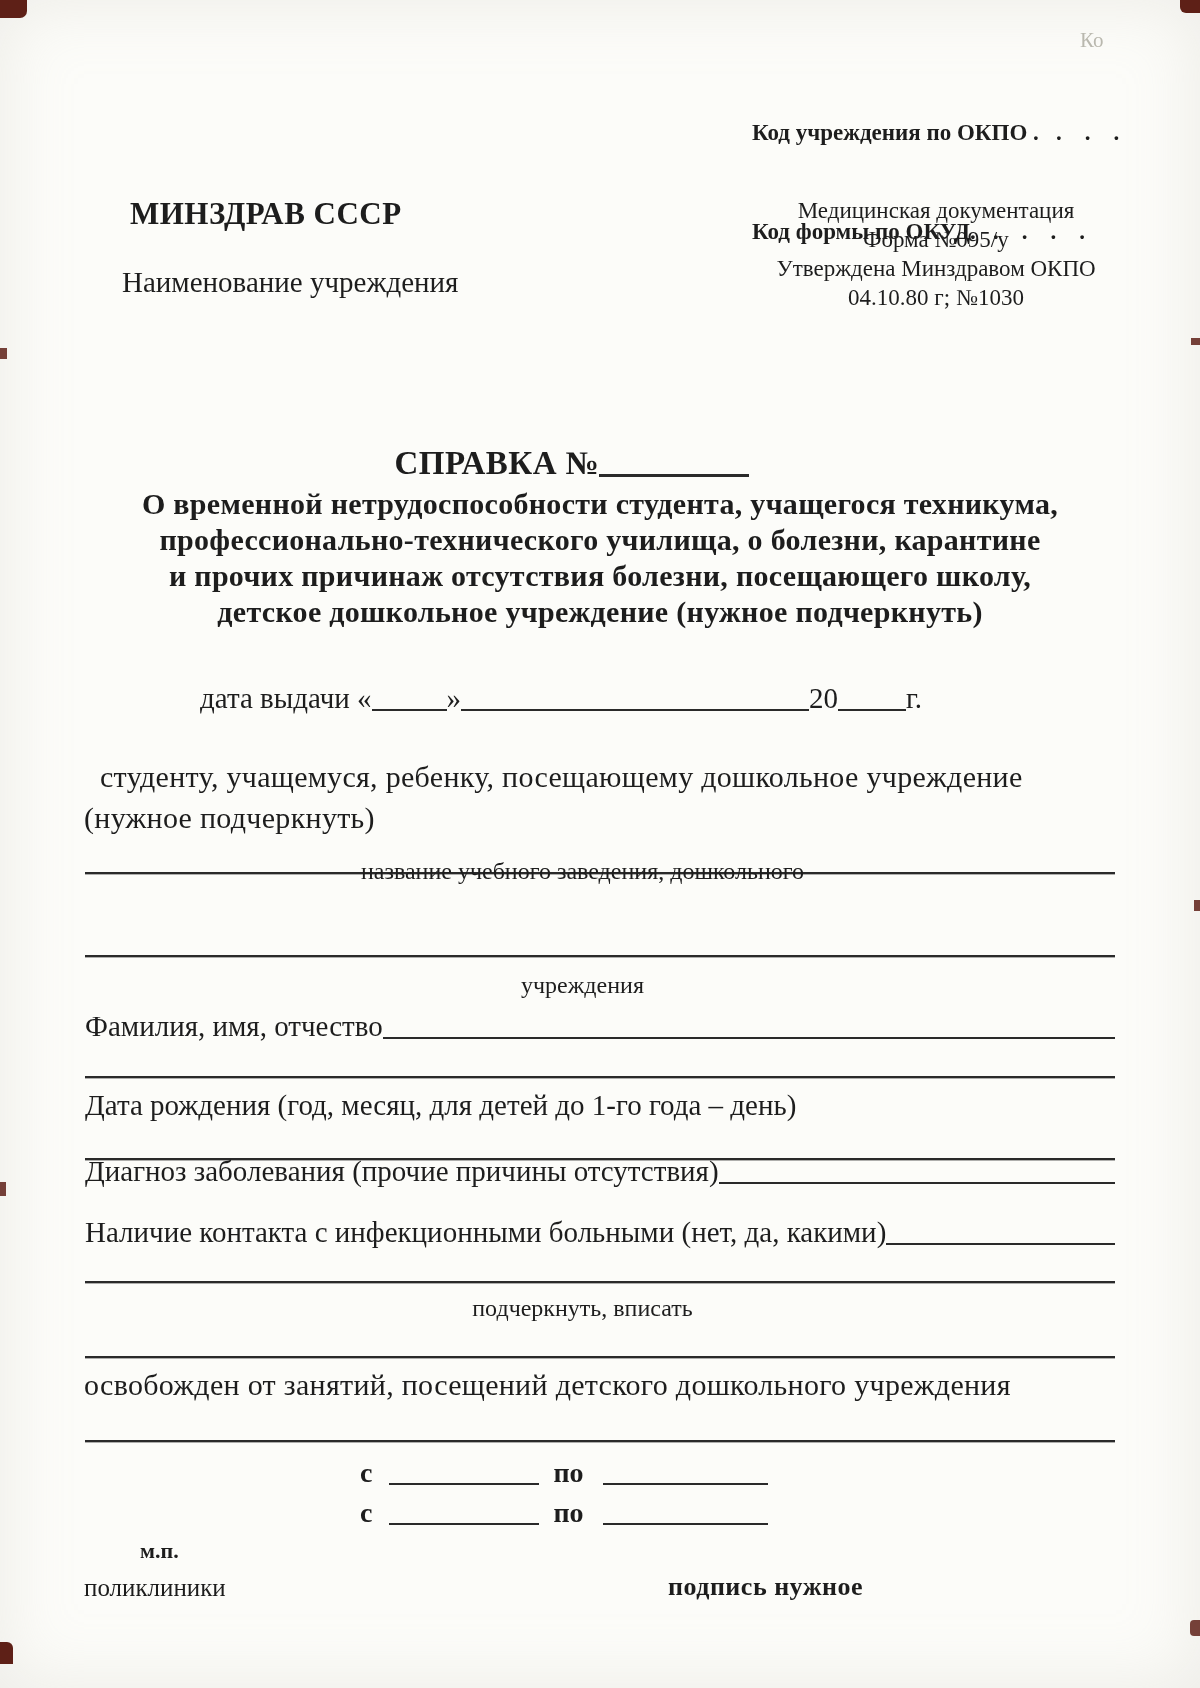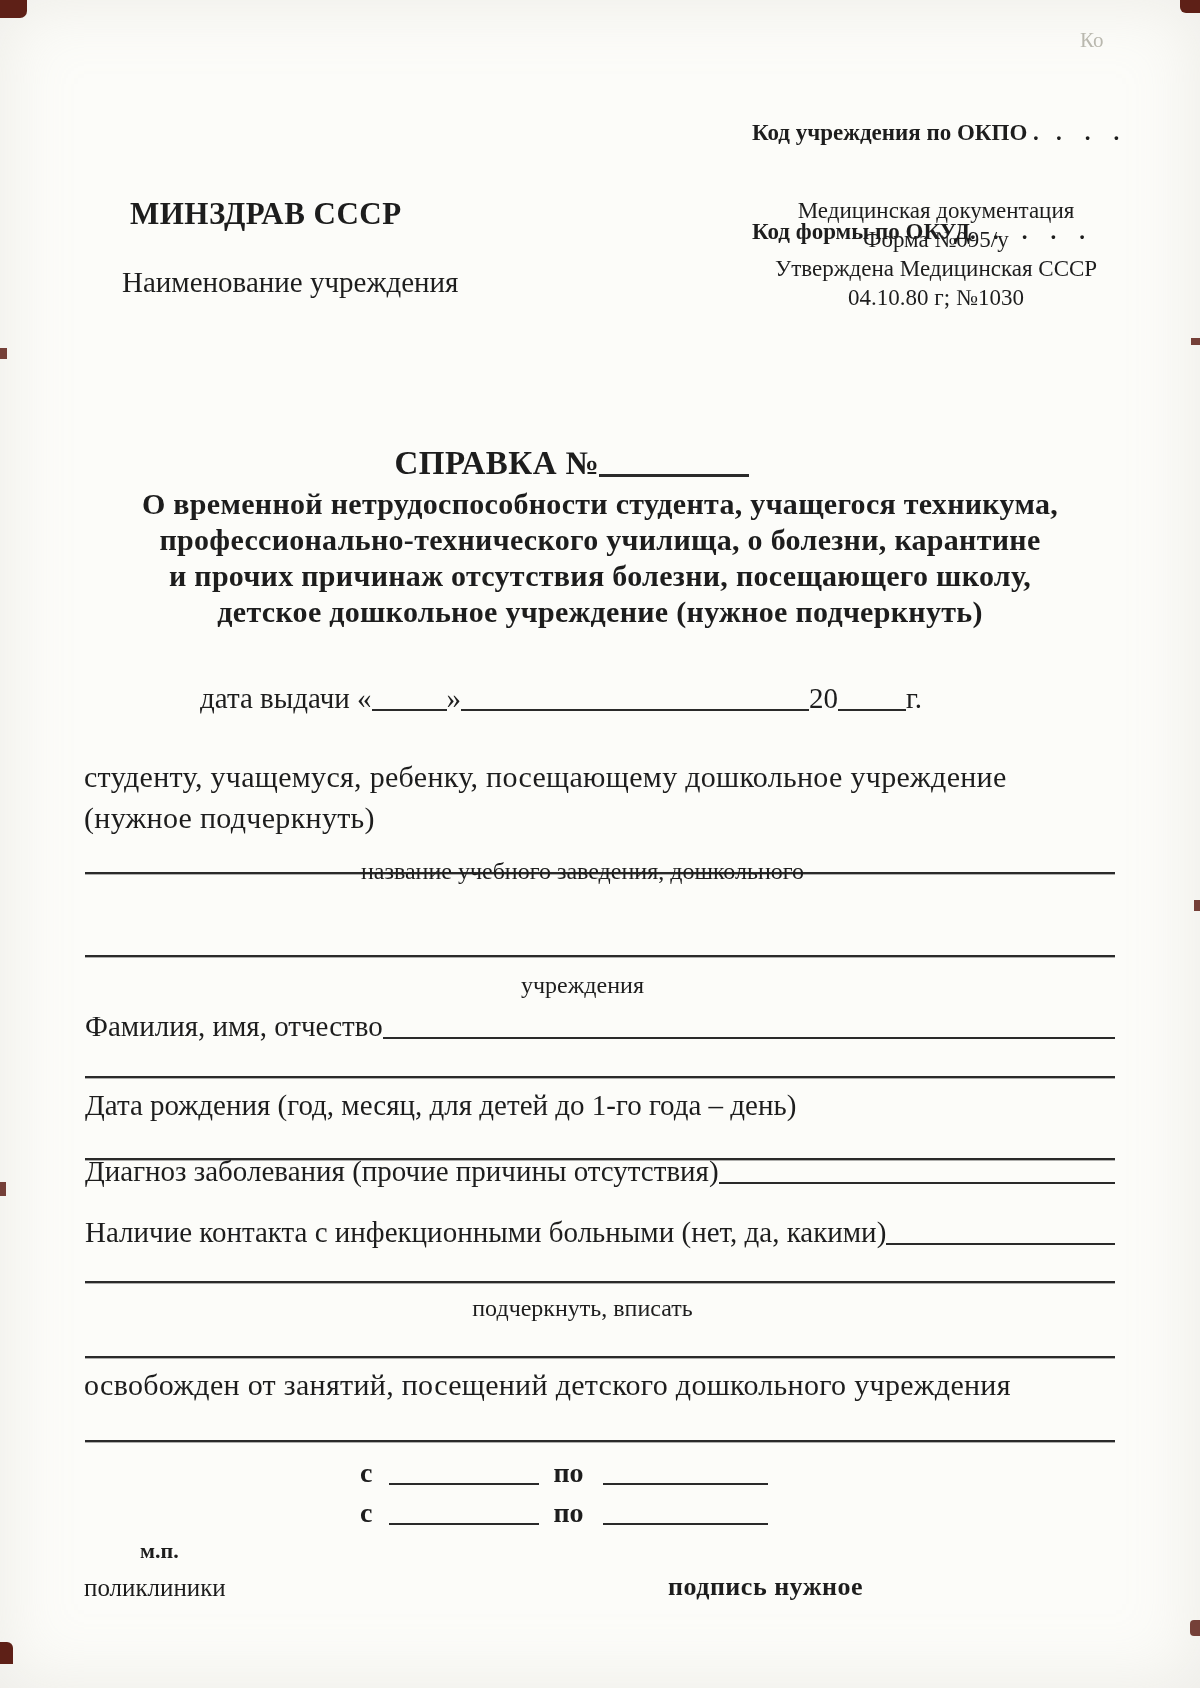--- a/index.html
+++ b/index.html
@@ -49,41 +49,41 @@
     <div>Код учреждения по ОКПО .   .    .    .</div>
     <div>Код формы по ОКУД.   .    .    .    .</div>
   </div>
 
   <div class="abs ministry">МИНЗДРАВ СССР</div>
   <div class="abs inst">Наименование учреждения</div>
 
   <div class="abs docinfo">
     <div>Медицинская документация</div>
     <div>Форма №095/у</div>
-    <div>Утверждена Медицинская СССР</div>
+    <div>Утверждена Минздравом ОКПО</div>
     <div>04.10.80 г; №1030</div>
   </div>
 
   <div class="abs titlerow" style="transform:translateX(-28px);">
     <span>СПРАВКА №</span><span class="blank" style="width:150px;border-bottom-width:3px;"></span>
   </div>
 
   <div class="abs subtitle">
     <div>О временной нетрудоспособности студента, учащегося техникума,</div>
     <div>профессионально-технического училища, о болезни, карантине</div>
     <div>и прочих причинаж отсутствия болезни, посещающего школу,</div>
     <div>детское дошкольное учреждение (нужное подчеркнуть)</div>
   </div>
 
   <div class="abs issuerow nowrap">
     <span>дата выдачи</span>
     <span>«</span><span class="blank" style="width:75px;"></span><span>»</span><span class="blank" style="width:348px;"></span><span>20</span><span class="blank" style="width:68px;"></span><span>г.</span>
   </div>
 
-  <div class="abs bodyline" style="top:760px;left:84px;">студенту, учащемуся, ребенку, посещающему дошкольное учреждение</div>
+  <div class="abs bodyline" style="top:760px;left:100px;">студенту, учащемуся, ребенку, посещающему дошкольное учреждение</div>
   <div class="abs bodyline" style="top:801px;left:84px;">(нужное подчеркнуть)</div>
 
   <div class="rule" style="top:872px;"></div>
   <div class="abs caption" style="top:858px;">название учебного заведения, дошкольного</div>
   <div class="rule" style="top:955px;"></div>
   <div class="abs caption" style="top:972px;">учреждения</div>
 
   <div class="fieldrow flexrow" style="top:1005px;">
     <span class="nowrap">Фамилия, имя, отчество</span>
     <span class="fill"></span>

